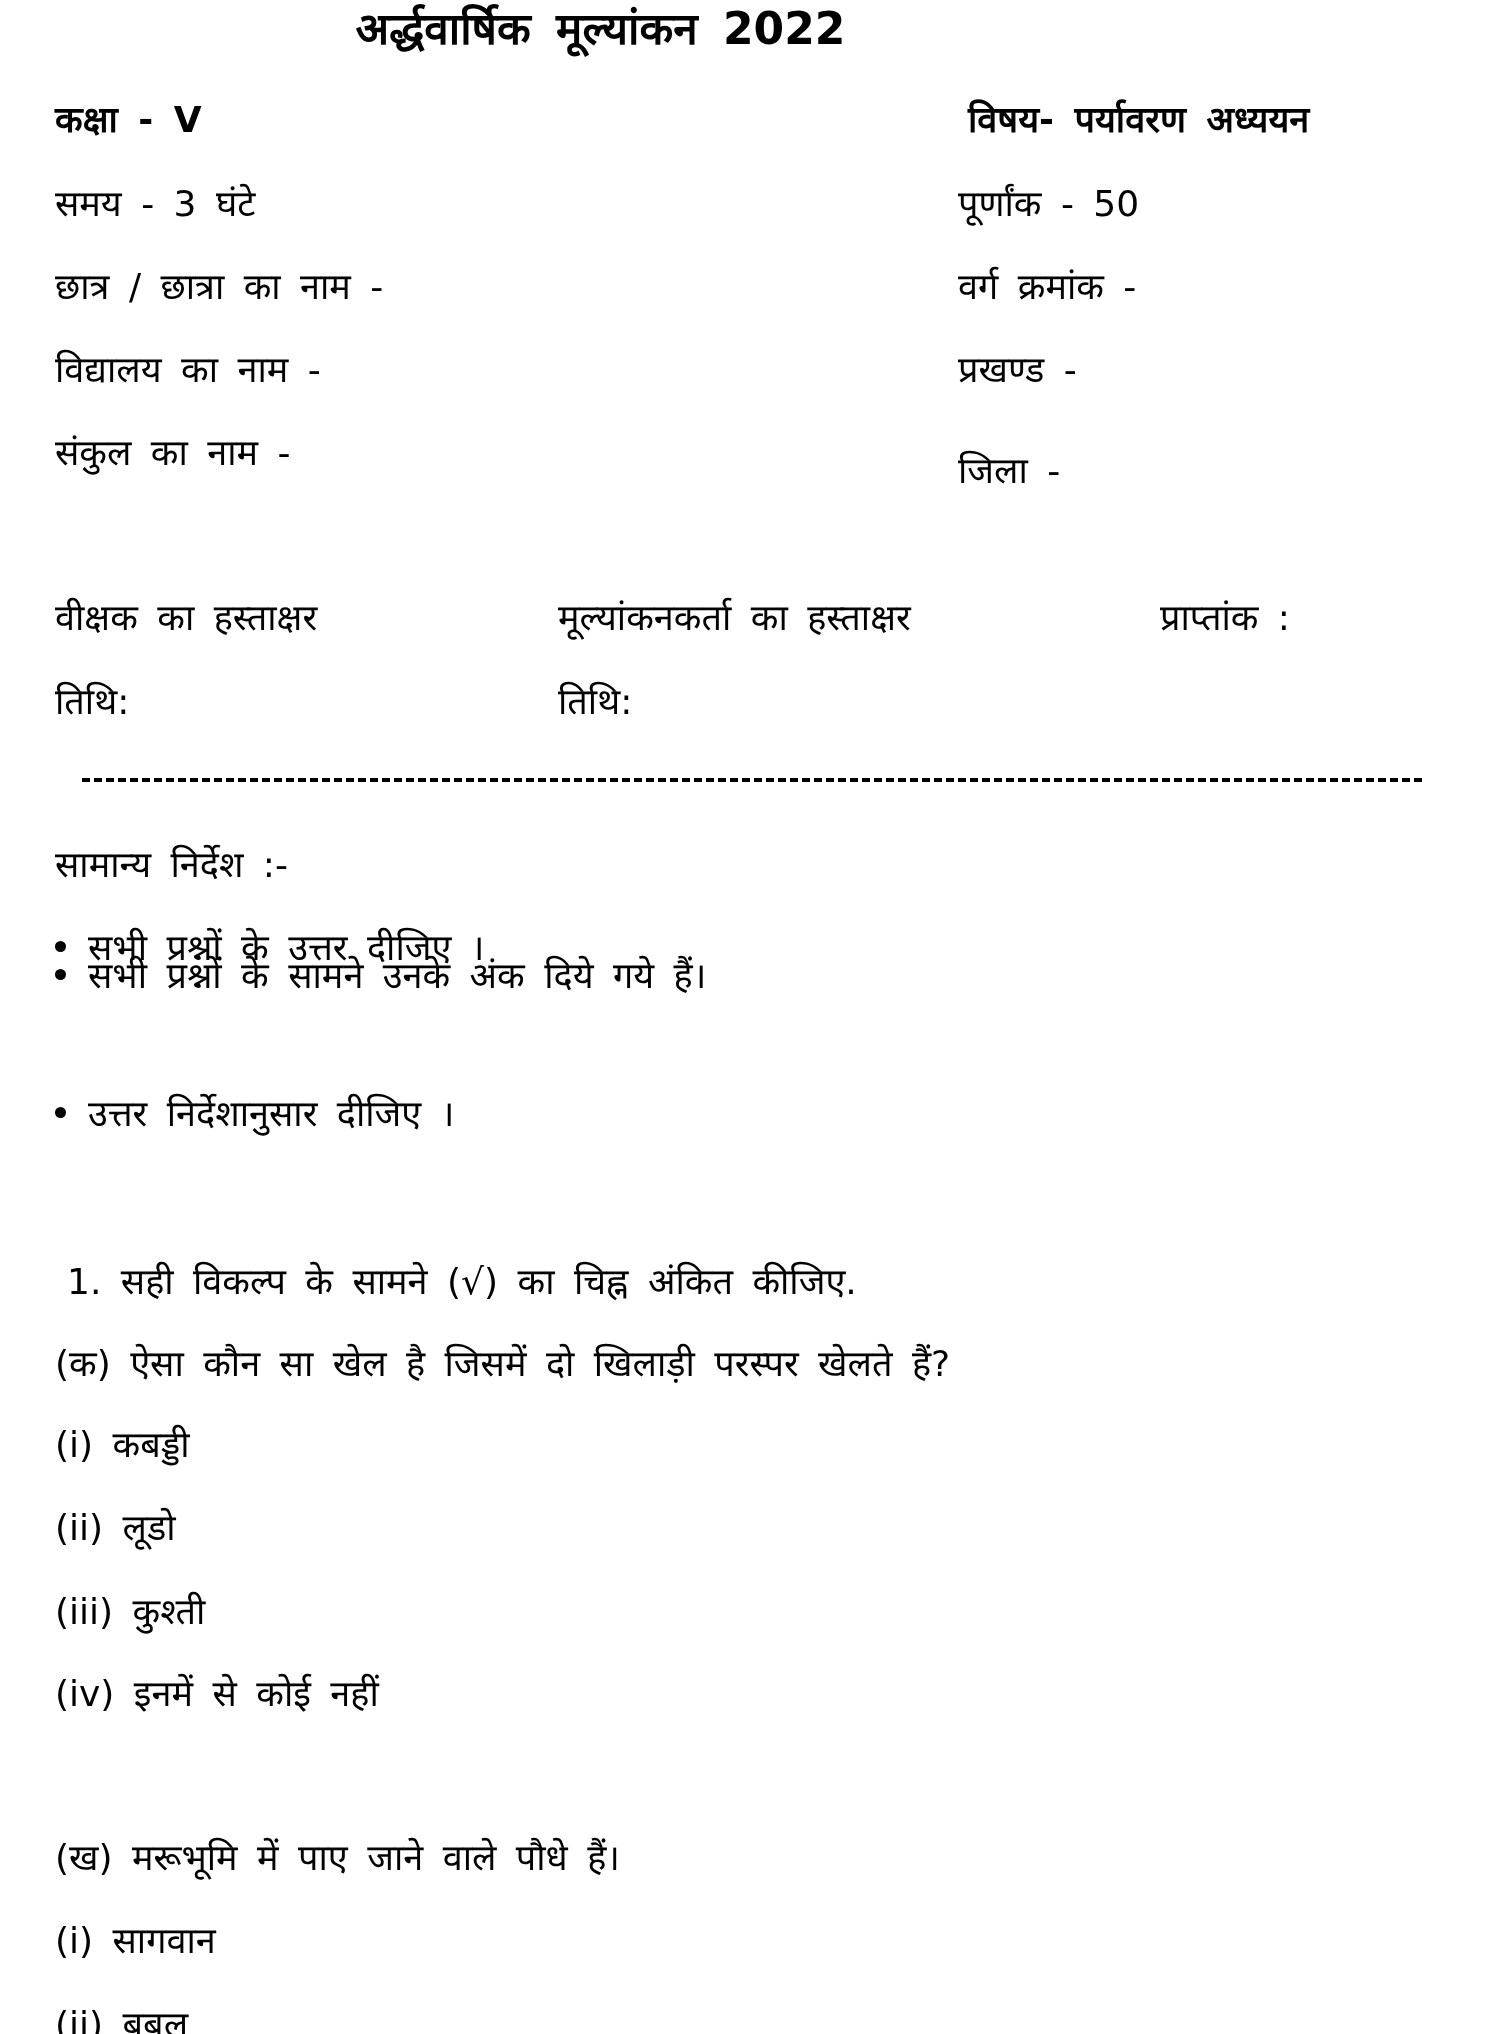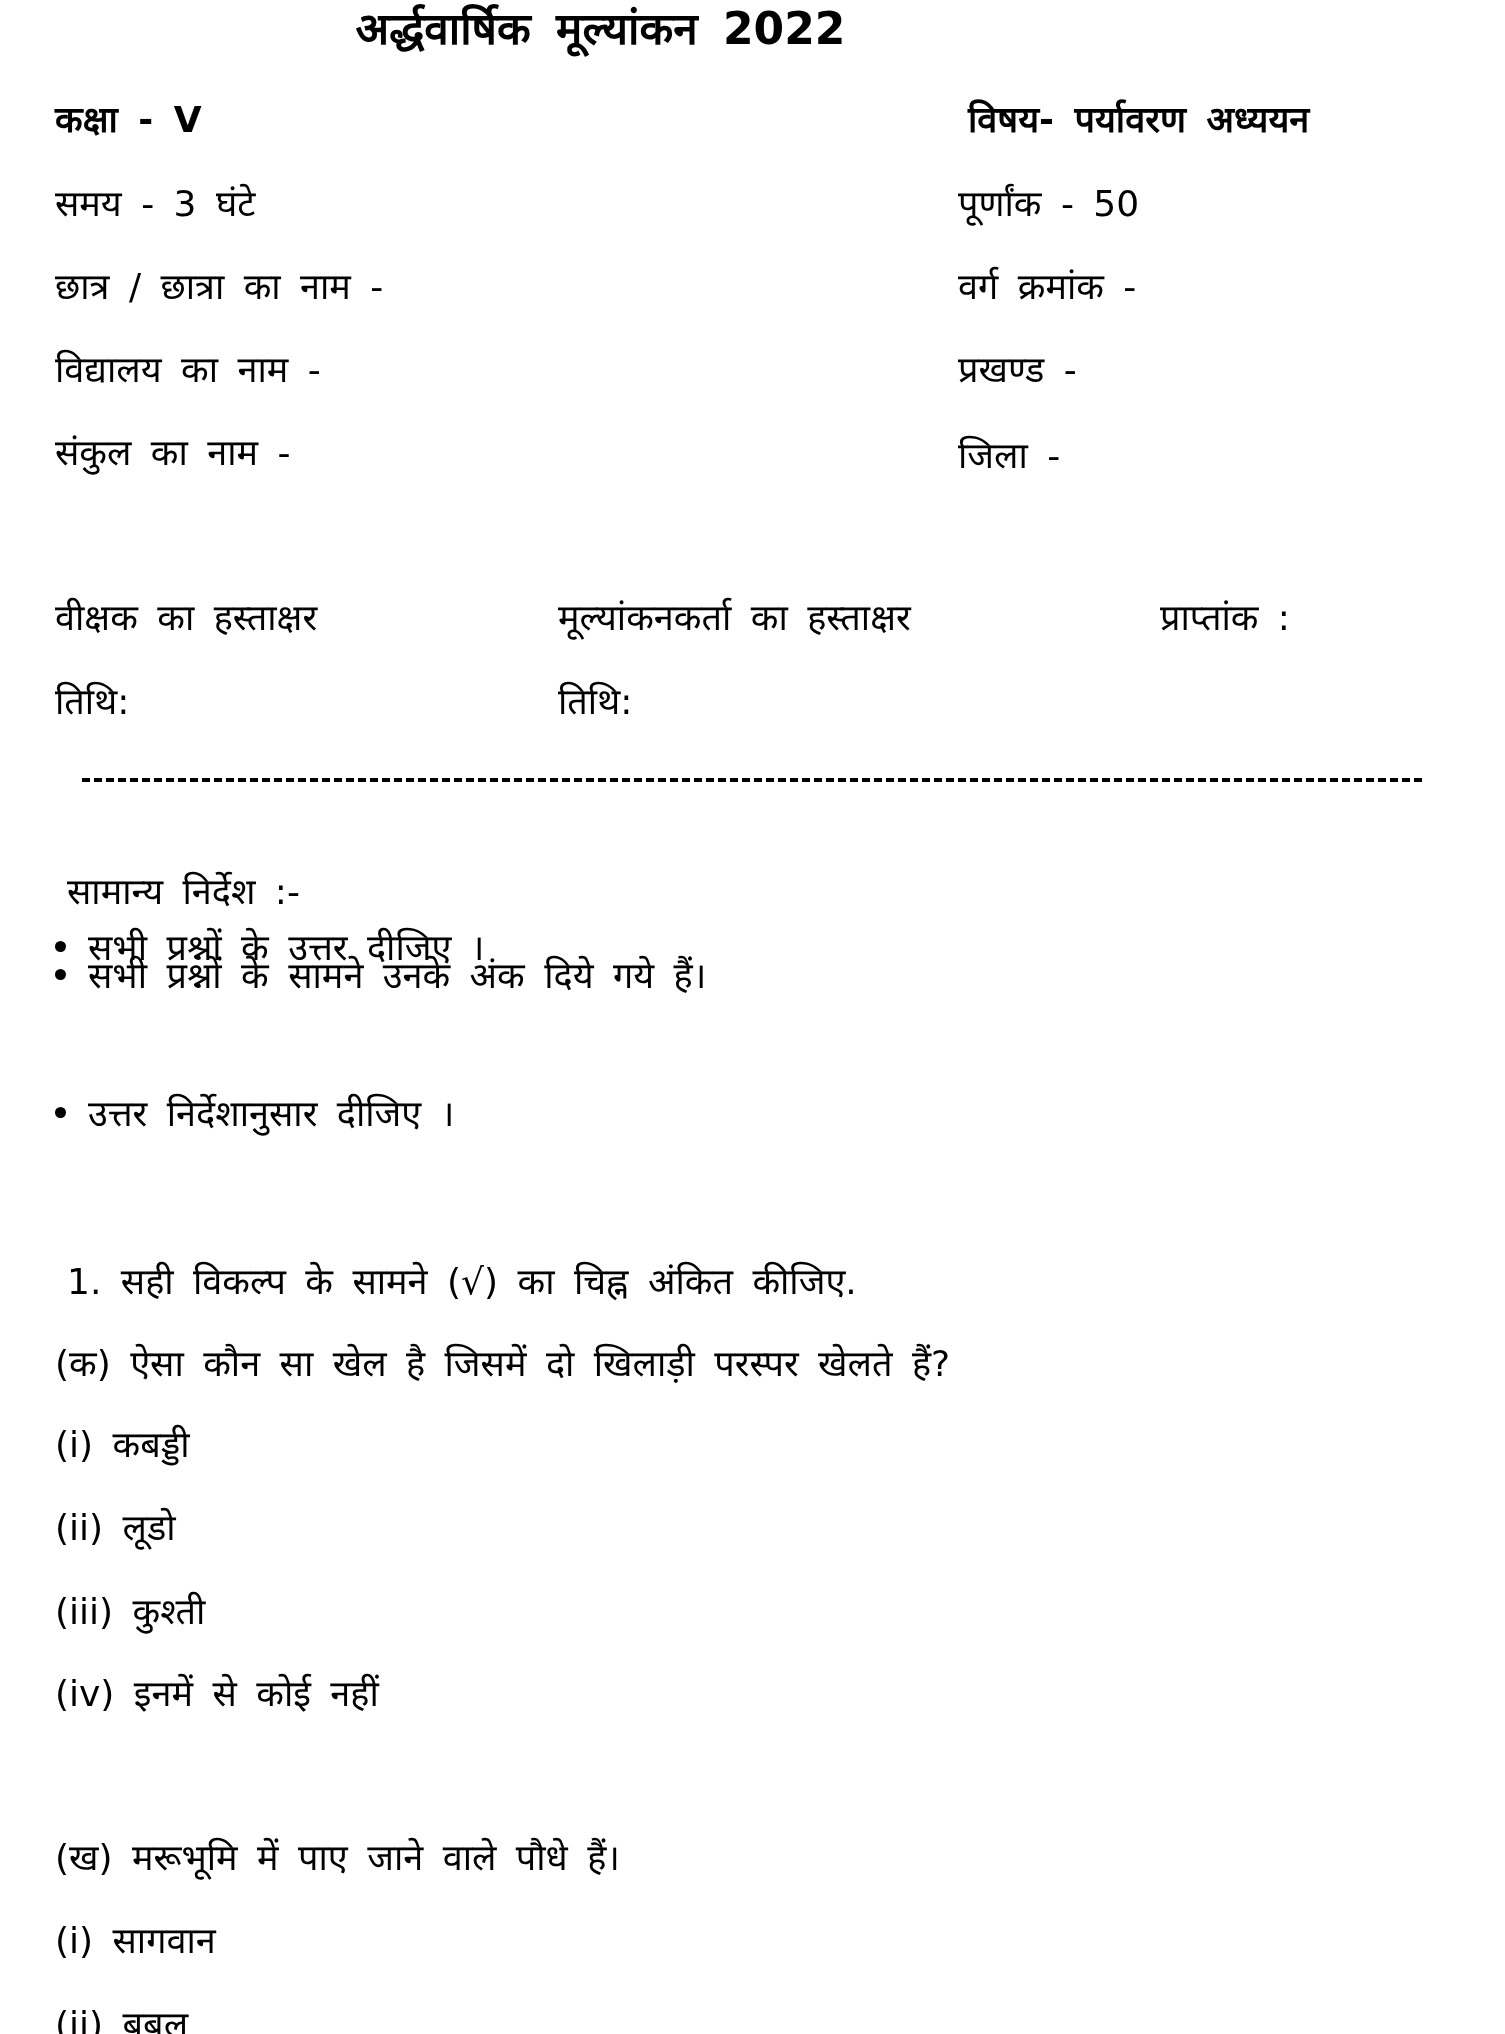--- a/index.html
+++ b/index.html
@@ -22,31 +22,31 @@
 <div class="t b" style="left:55px; top:96px;">कक्षा - V</div>
 <div class="t" style="left:55px; top:180px;">समय - 3 घंटे</div>
 <div class="t" style="left:55px; top:263px;">छात्र / छात्रा का नाम -</div>
 <div class="t" style="left:55px; top:346px;">विद्यालय का नाम -</div>
 <div class="t" style="left:55px; top:429px;">संकुल का नाम -</div>
 
 <div class="t b" style="left:958px; top:96px;margin-left:10px;">विषय- पर्यावरण अध्ययन</div>
 <div class="t" style="left:958px; top:180px;">पूर्णांक - 50</div>
 <div class="t" style="left:958px; top:263px;">वर्ग क्रमांक -</div>
 <div class="t" style="left:958px; top:346px;">प्रखण्ड -</div>
-<div class="t" style="left:958px; top:432px;text-align:center;">जिला -</div>
+<div class="t" style="left:958px; top:447px;text-align:center;">जिला -</div>
 
 <div class="t" style="left:55px; top:594px;">वीक्षक का हस्ताक्षर</div>
 <div class="t" style="left:558px; top:594px;">मूल्यांकनकर्ता का हस्ताक्षर</div>
 <div class="t" style="left:1160px; top:594px;">प्राप्तांक :</div>
 <div class="t" style="left:55px; top:678px;">तिथि:</div>
 <div class="t" style="left:558px; top:678px;">तिथि:</div>
 
 <div class="dash"></div>
 
-<div class="t" style="left:55px; top:868px;margin-left:12px;">सामान्य निर्देश :-</div>
+<div class="t" style="left:55px; top:841px;">सामान्य निर्देश :-</div>
 <div class="t" style="left:55px; top:924px;">
   <span class="bullet"></span><span>सभी प्रश्नों के उत्तर दीजिए ।</span>
 </div>
 <div class="t" style="left:55px; top:952px;">
   <span class="bullet"></span><span>सभी प्रश्नों के सामने उनके अंक दिये गये हैं।</span>
 </div>
 <div class="t" style="left:55px; top:1090px;">
   <span class="bullet"></span><span>उत्तर निर्देशानुसार दीजिए ।</span>
 </div>
 

